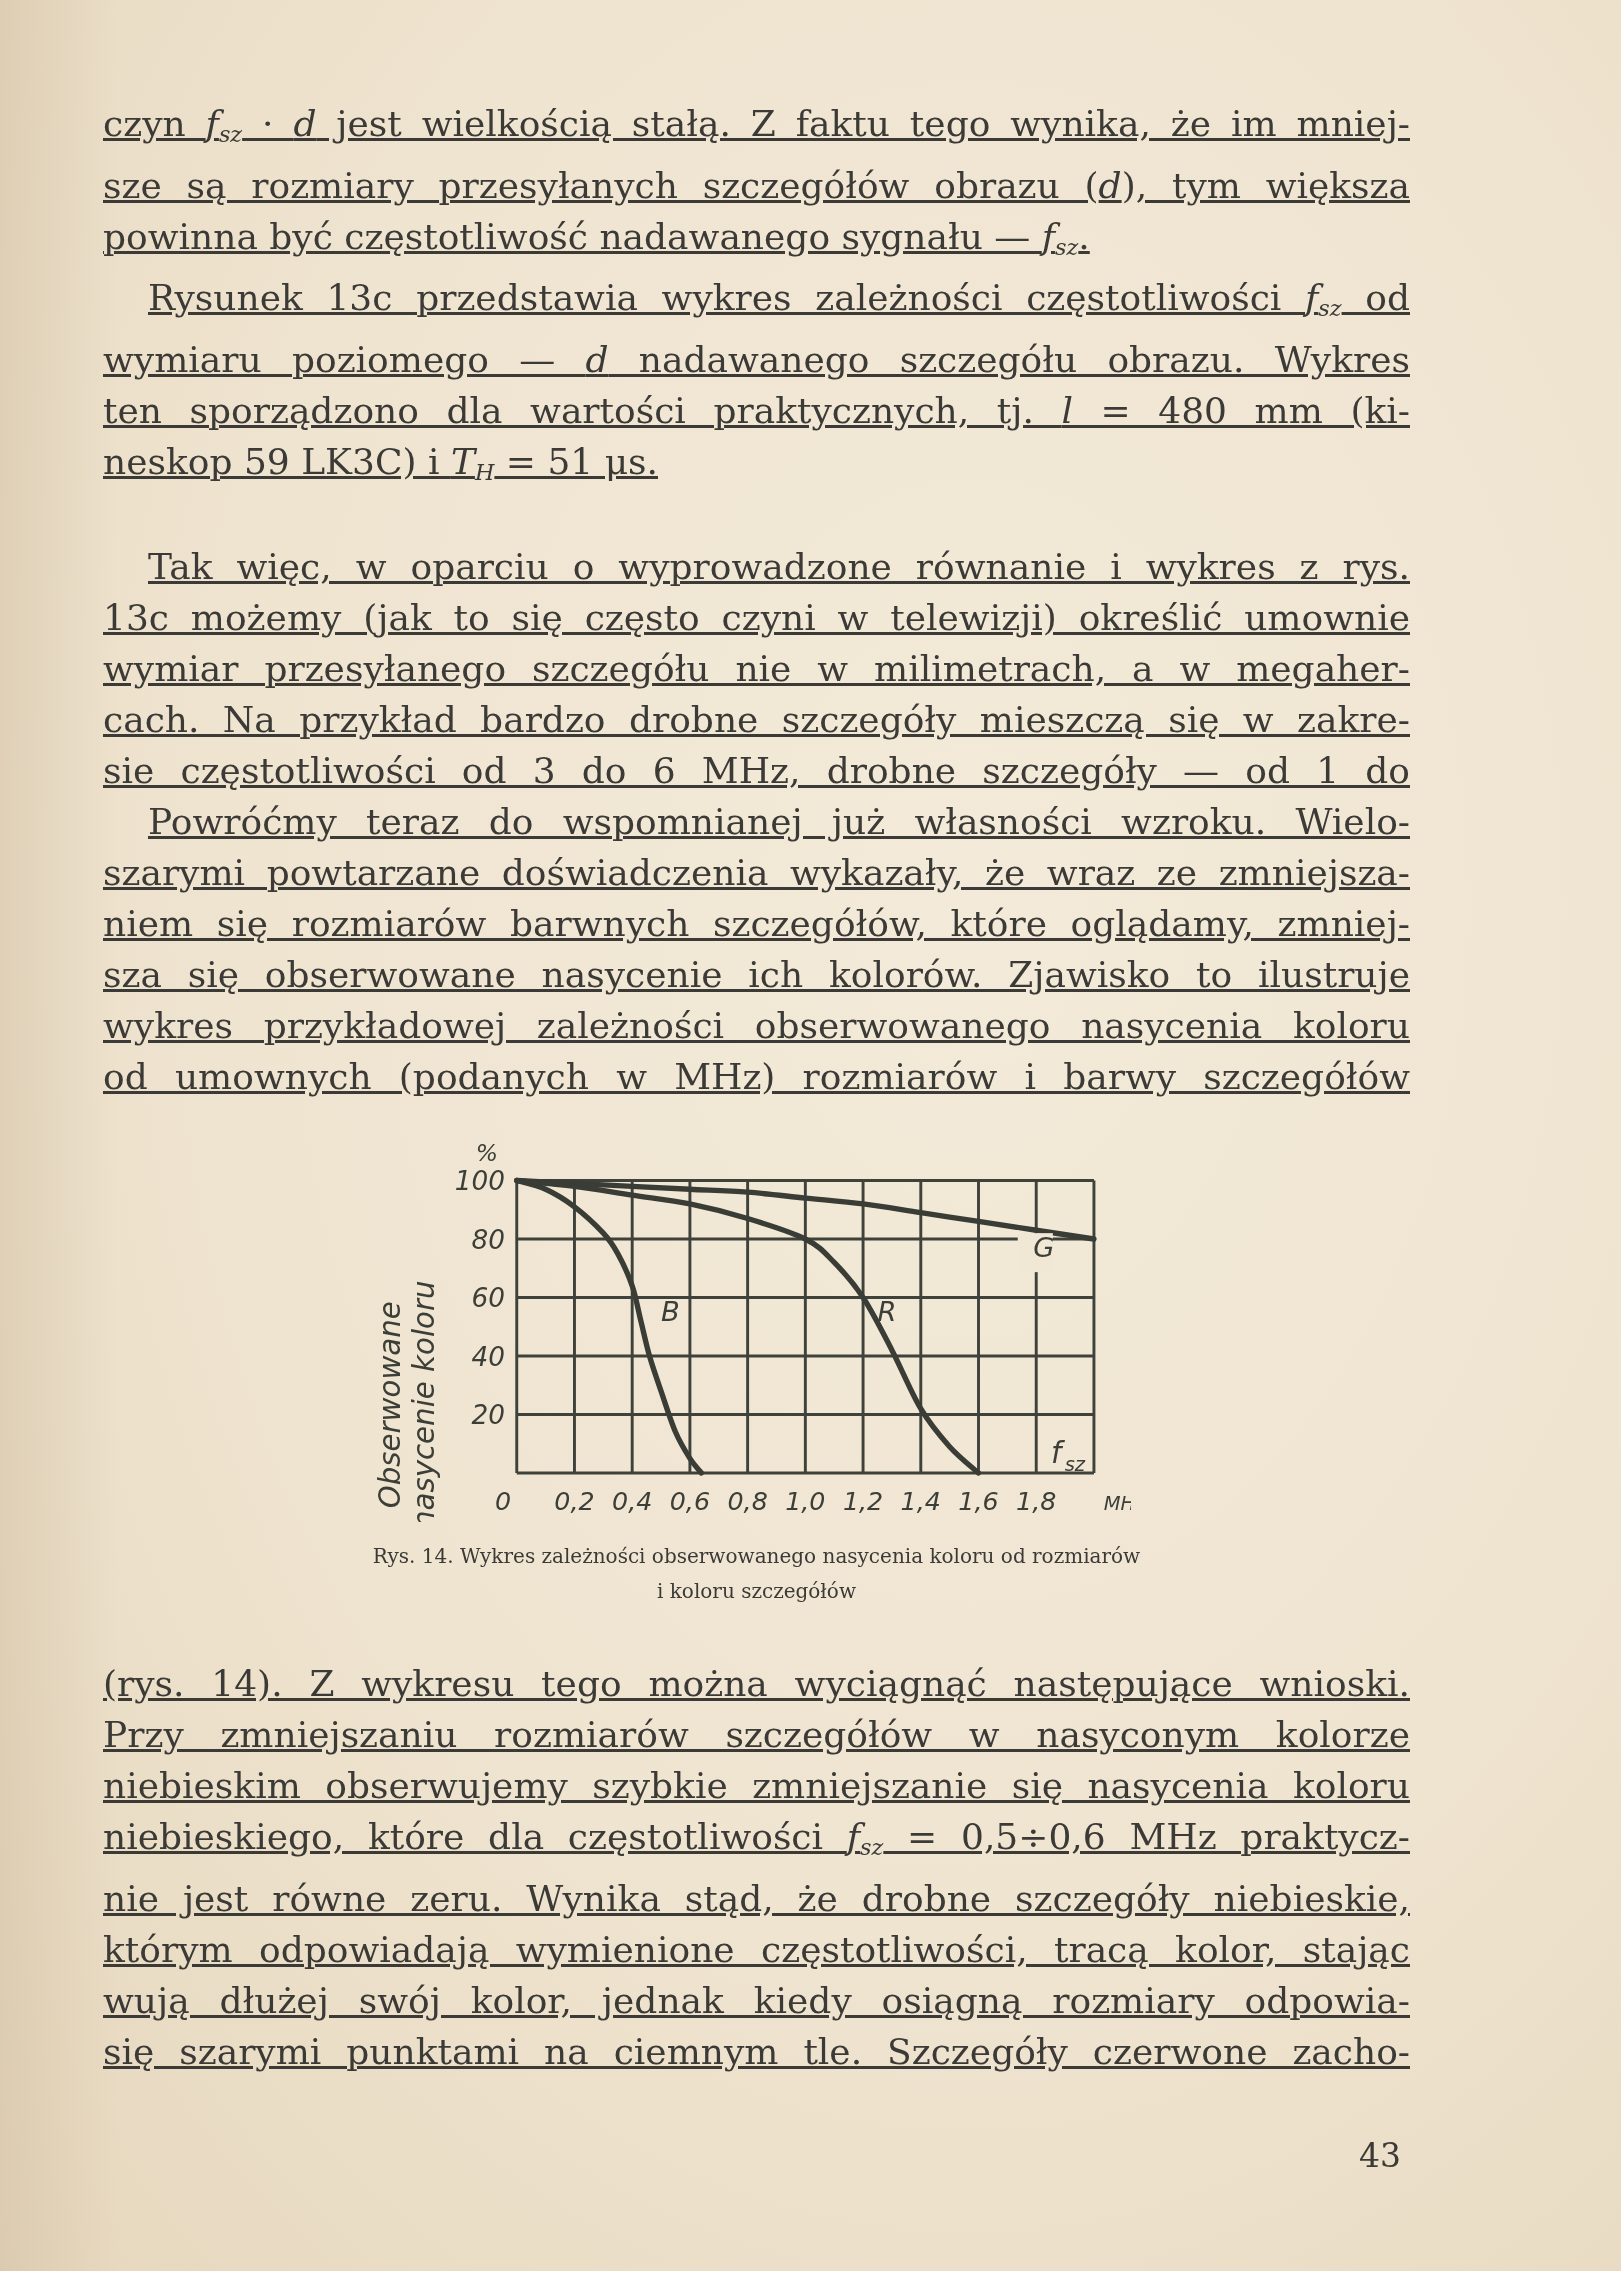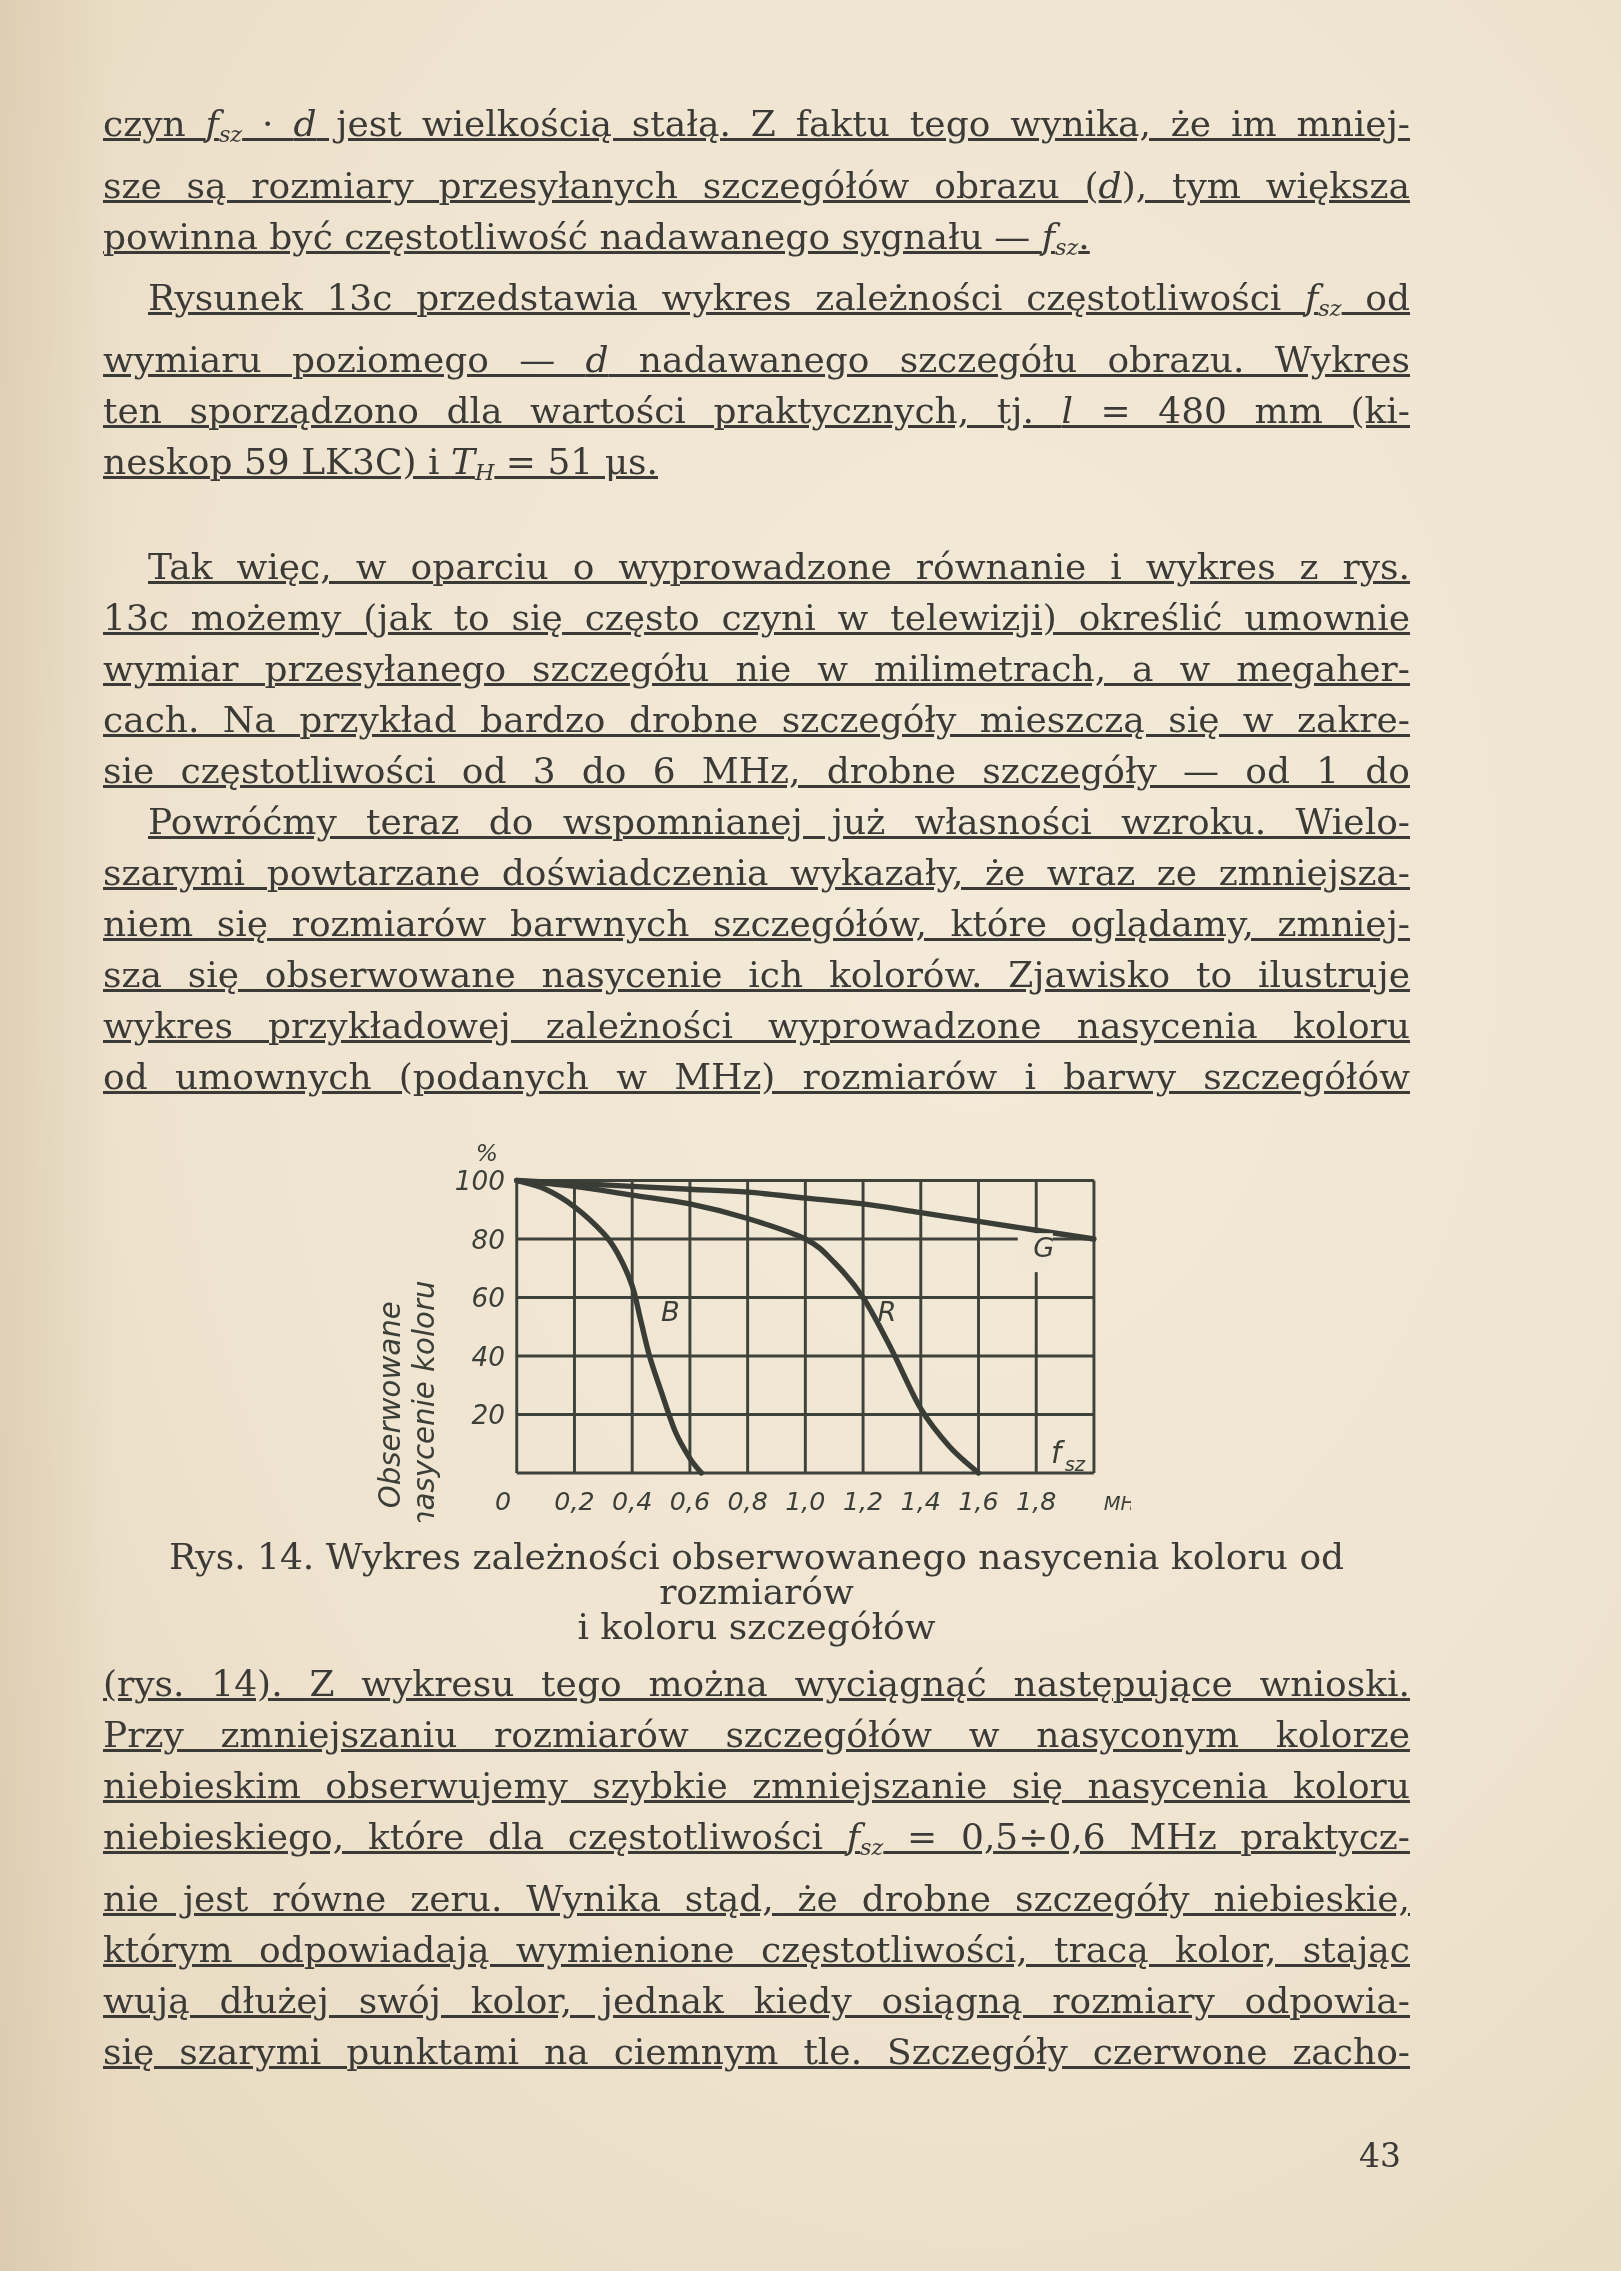--- a/index.html
+++ b/index.html
@@ -20,21 +20,21 @@
     text-align:justify;
     text-decoration:underline;
   }
   .textblock p { margin:0; }
   .ln { display:block; text-align:justify; text-align-last:justify; white-space:nowrap; }
   .ln.last { text-align-last:left; }
   .math { font-style:italic; }
   sub.s { font-size:0.62em; font-style:italic; vertical-align:-0.25em; }
   .caption {
     position:absolute; left:98px; width:1317px; top:1539px;
-    font-size:36px; line-height:35px; text-align:center;
+    font-size:20px; line-height:35px; text-align:center;
   }
   .pagenum { position:absolute; left:1359px; top:2136px; font-size:33px; }
   #chart { position:absolute; left:351px; top:1112px; }
   #chart text { font-family: "DejaVu Sans", "Liberation Sans", sans-serif; font-style:italic; fill:#3c3e38; }
   .gridline { stroke:#3f423b; stroke-width:3; }
   .curve { fill:none; stroke:#3a3d36; stroke-width:5.5; stroke-linecap:round; }
 </style>
 </head>
 <body>
 
@@ -57,21 +57,21 @@
       <span class="ln">13c możemy (jak to się często czyni w telewizji) określić umownie</span>
       <span class="ln">wymiar przesyłanego szczegółu nie w milimetrach, a w megaher-</span>
       <span class="ln">cach. Na przykład bardzo drobne szczegóły mieszczą się w zakre-</span>
       <span class="ln">sie częstotliwości od 3 do 6 MHz, drobne szczegóły — od 1 do</span>
     </p>
     <p>
       <span class="ln" style="padding-left: 45px;">Powróćmy teraz do wspomnianej już własności wzroku. Wielo-</span>
       <span class="ln">szarymi powtarzane doświadczenia wykazały, że wraz ze zmniejsza-</span>
       <span class="ln">niem się rozmiarów barwnych szczegółów, które oglądamy, zmniej-</span>
       <span class="ln">sza się obserwowane nasycenie ich kolorów. Zjawisko to ilustruje</span>
-      <span class="ln">wykres przykładowej zależności wyprowadzone nasycenia koloru</span>
+      <span class="ln">wykres przykładowej zależności obserwowanego nasycenia koloru</span>
       <span class="ln">od umownych (podanych w MHz) rozmiarów i barwy szczegółów</span>
     </p>
   </div>
 
 <svg id="chart" width="780" height="410" viewBox="0 0 800 420">
   <g id="ylabel-g">
     <text id="ylabel1" transform="translate(50,300) rotate(-90)" font-size="30" text-anchor="middle">Obserwowane</text>
     <text id="ylabel2" transform="translate(85,300) rotate(-90)" font-size="30" text-anchor="middle">nasycenie koloru</text>
   </g>
   <text x="128" y="50" font-size="24">%</text>

